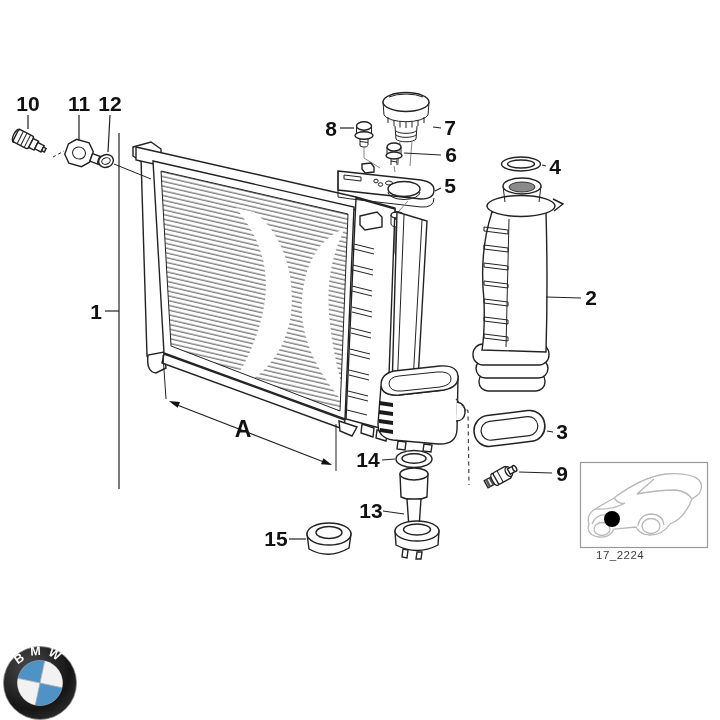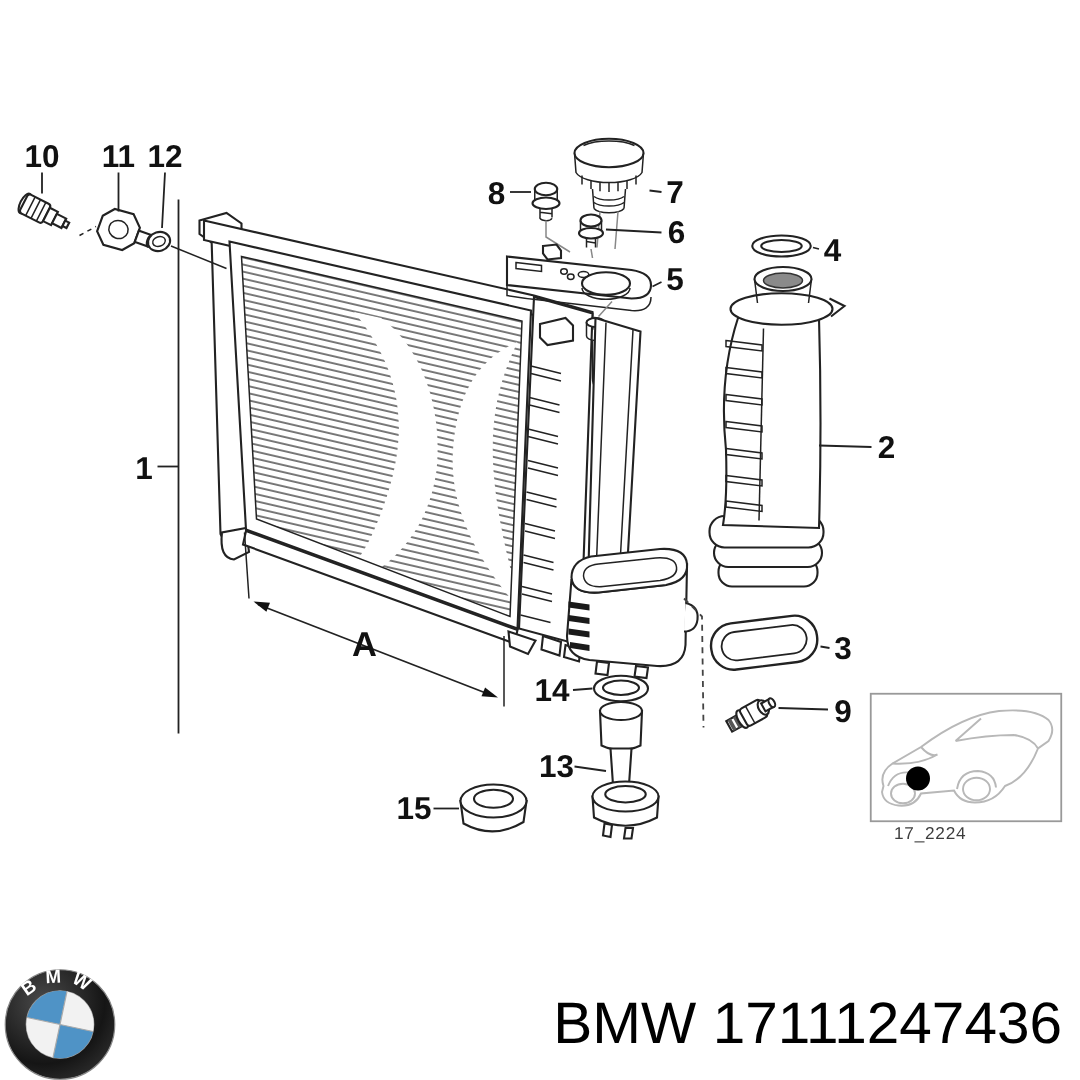--- a/index.html
+++ b/index.html
@@ -260,17 +260,14 @@
     <path d="M38,38 L15.5,38 A22.5,22.5 0 0 0 38,60.5 Z" fill="#f2f2f2"></path>
     <path d="M38,38 L38,60.5 A22.5,22.5 0 0 0 60.5,38 Z" fill="#4f93c6"></path>
     <path d="M38,15.5 L38,60.5 M15.5,38 L60.5,38" stroke="#aaa" stroke-width="0.8"></path>
   </g>
   <path id="arcp" d="M10,38 A28,28 0 0 1 66,38" fill="none"></path>
   <text font-family="Liberation Sans, sans-serif" font-size="12.5" font-weight="700" fill="#fff" letter-spacing="6">
     <textPath href="#arcp" startOffset="50%" text-anchor="middle">BMW</textPath>
   </text>
 </svg>
 
-<div class="footer-text">
-  <span>BMW</span><span class="pn">17111247436</span>
+
 </div>
 
-</div>
-
 </body></html>

